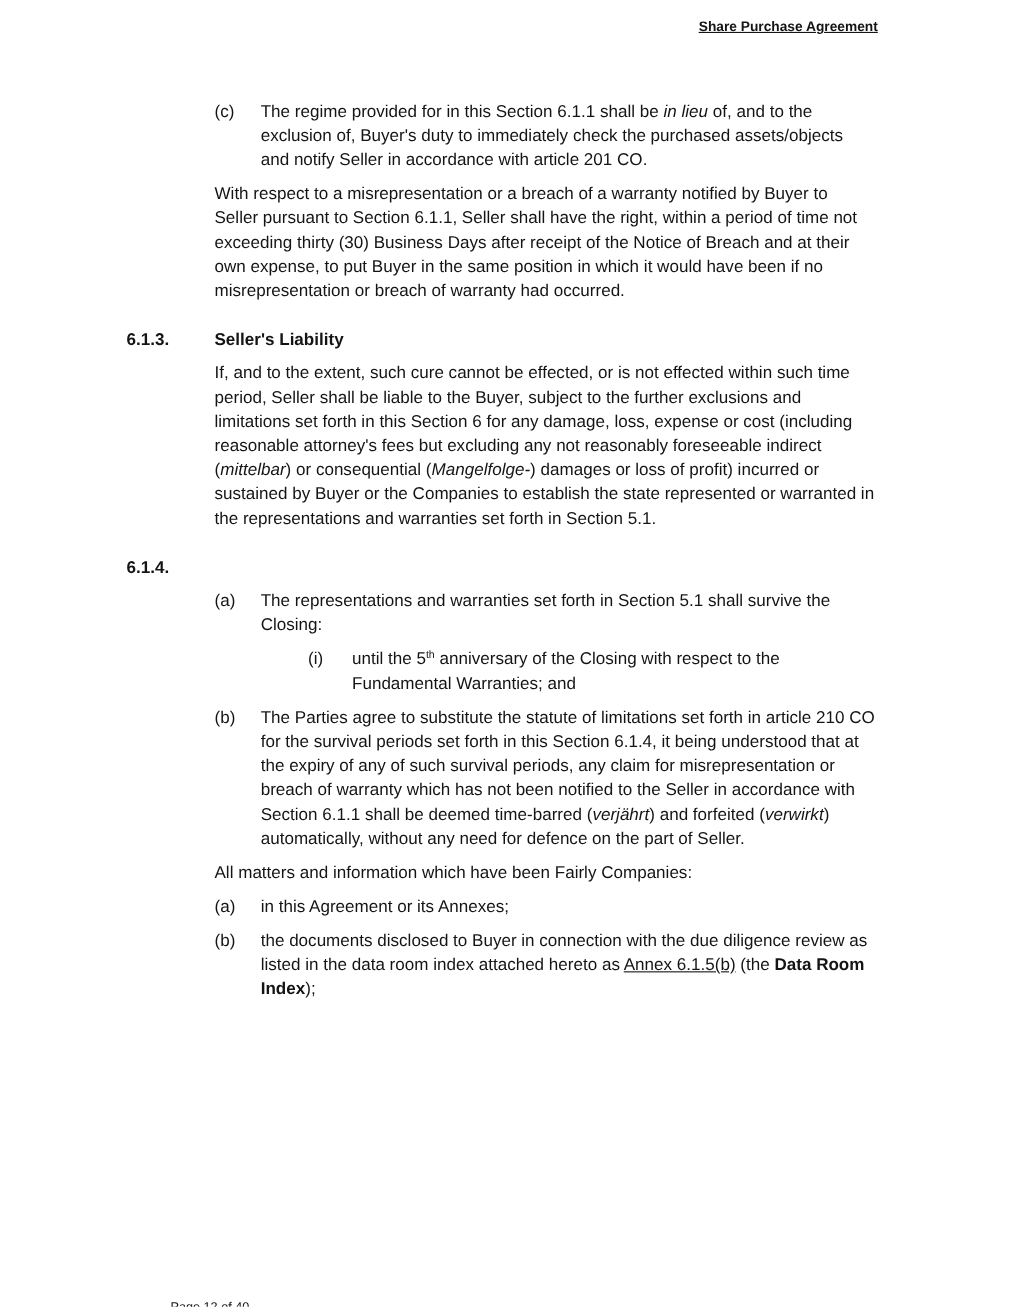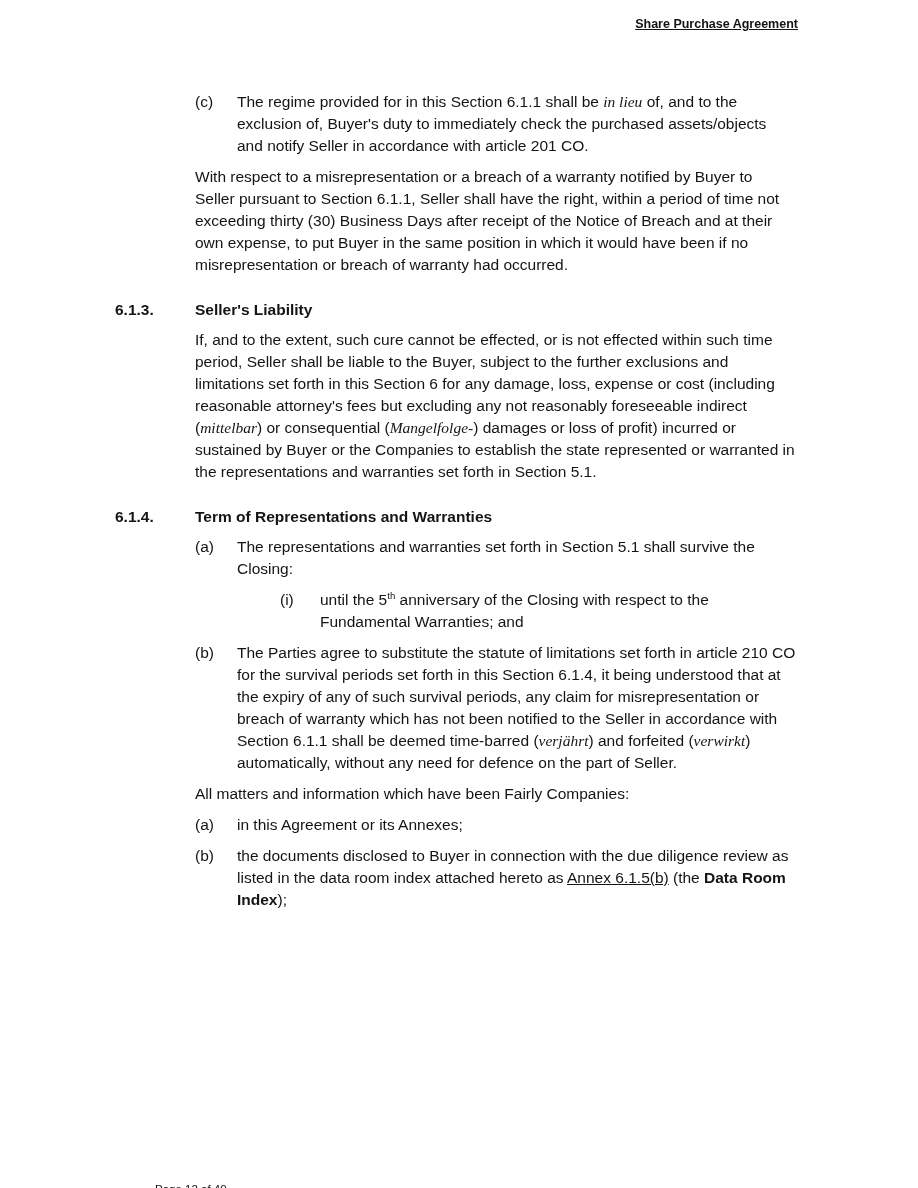--- a/index.html
+++ b/index.html
@@ -19,21 +19,21 @@
   }
   .heading { display: flex; font-weight: 700; margin: 14px 0 8px 0; }
   .h-num { width: 80px; flex-shrink: 0; }
   .para { margin: 0 0 9px 80px; }
   .li { display: flex; margin: 0 0 9px 0; }
   .li.ind-1 { margin-left: 80px; }
   .li.ind-1 .marker { width: 42px; flex-shrink: 0; }
   .li.ind-2 { margin-left: 165px; }
   .li.ind-2 .marker { width: 40px; flex-shrink: 0; }
   .txt { flex: 1 1 auto; }
-  .seg-i { font-style: italic; font-family: Liberation Serif, serif; }
+  .seg-i { font-style: italic; }
   .seg-b { font-weight: 700; }
   .seg-u { text-decoration: underline; }
   sup.seg-sup { font-size: 0.62em; line-height: 0; }
 </style>
 </head>
 <body>
 
 <div class="page">
   <div class="header">
     <span>Share Purchase Agreement</span>
@@ -45,21 +45,20 @@
         <span class="txt"><span>The regime provided for in this Section 6.1.1 shall be </span><span class="seg-i">in lieu</span><span> of, and to the exclusion of, Buyer's duty to immediately check the purchased assets/objects and notify Seller in accordance with article 201 CO.</span></span>
       </div>
       <div class="para ind-1"><span class="txt"><span>With respect to a misrepresentation or a breach of a warranty notified by Buyer to Seller pursuant to Section 6.1.1, Seller shall have the right, within a period of time not exceeding thirty (30) Business Days after receipt of the Notice of Breach and at their own expense, to put Buyer in the same position in which it would have been if no misrepresentation or breach of warranty had occurred.</span></span></div>
       <div class="heading">
         <span class="h-num">6.1.3.</span>
         <span class="h-title">Seller's Liability</span>
       </div>
       <div class="para ind-1"><span class="txt"><span>If, and to the extent, such cure cannot be effected, or is not effected within such time period, Seller shall be liable to the Buyer, subject to the further exclusions and limitations set forth in this Section 6 for any damage, loss, expense or cost (including reasonable attorney's fees but excluding any not reasonably foreseeable indirect (</span><span class="seg-i">mittelbar</span><span>) or consequential (</span><span class="seg-i">Mangelfolge-</span><span>) damages or loss of profit) incurred or sustained by Buyer or the Companies to establish the state represented or warranted in the representations and warranties set forth in Section 5.1.</span></span></div>
       <div class="heading">
         <span class="h-num">6.1.4.</span>
-        <span class="h-title">Term of Representations and Warranties</span>
       </div>
       <div class="li ind-1">
         <span class="marker">(a)</span>
         <span class="txt"><span>The representations and warranties set forth in Section 5.1 shall survive the Closing:</span></span>
       </div>
       <div class="li ind-2">
         <span class="marker">(i)</span>
         <span class="txt"><span>until the 5</span><sup class="seg-sup">th</sup><span> anniversary of the Closing with respect to the Fundamental Warranties; and</span></span>
       </div>
       <div class="li ind-1">

